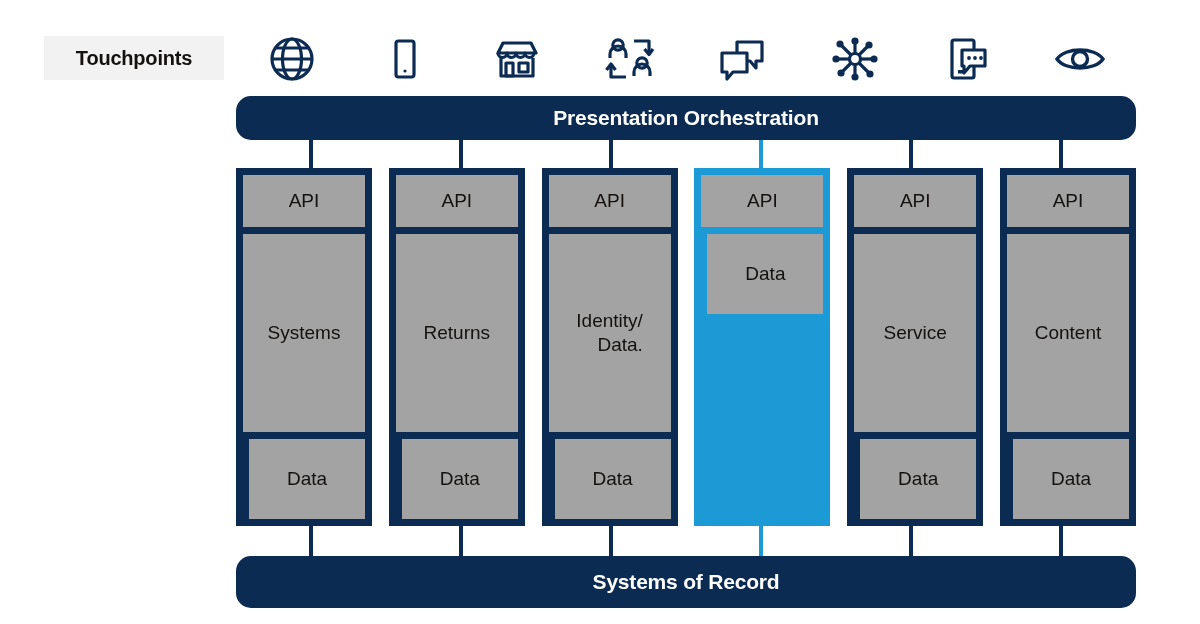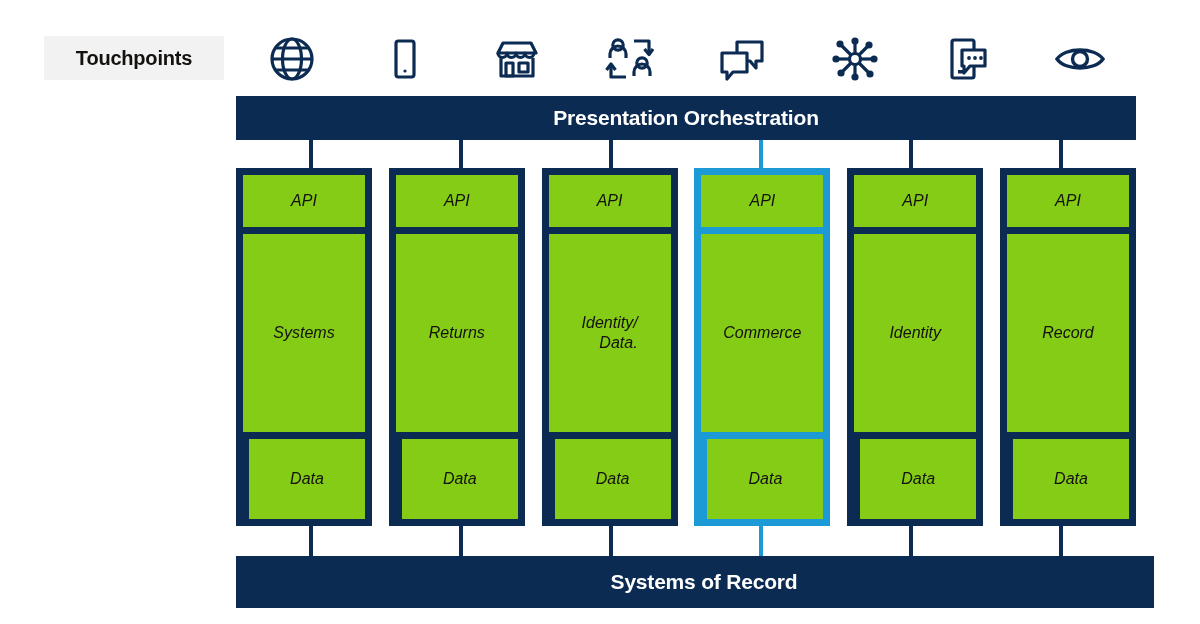--- a/index.html
+++ b/index.html
@@ -65,29 +65,29 @@
     left: 236px;
     width: 900px;
     background: #0c2b52;
     display: flex;
     align-items: center;
     justify-content: center;
     color: #ffffff;
     font-size: 21px;
     font-weight: bold;
     letter-spacing: -0.2px;
+    border-radius: 15px;
   }
   .bar-top {
     top: 96px;
     height: 44px;
   }
   .bar-bottom {
     top: 556px;
     height: 52px;
-    padding-left: 18px;
   }
 
   
   .connectors {
     position: absolute;
     left: 236px;
     width: 900px;
     height: 30px;
     display: flex;
   }
@@ -121,31 +121,30 @@
     background: #0c2b52;
     padding: 7px;
     box-sizing: border-box;
     display: flex;
     flex-direction: column;
     gap: 7px;
   }
   .column.accent { background: #1b9ad6; }
 
   .cell {
-    background: #84cc16;
+    background: #a3a3a3;
     display: flex;
     align-items: center;
     justify-content: center;
     text-align: center;
     color: #14110f;
-    font-size: 16px;
+    font-size: 19px;
     line-height: 1.25;
     padding: 0 6px;
     box-sizing: border-box;
-    font-style: italic;
   }
   .cell-api  { height: 52px; flex: none; }
   .cell-name { flex: 1 1 auto; }
   .cell-data { height: 80px; flex: none; margin-left: 6px; }
   .cell-name .line { display: block; text-align: right; }
 </style>
 </head>
 <body>
 
 <div id="diagram">
@@ -290,38 +289,35 @@
         <span>
           <span class="line">Identity/</span>
           <span class="line">Data.</span>
         </span>
       </div>
       <div class="cell cell-data">Data</div>
     </div>
 
     <div class="column accent">
       <div class="cell cell-api">API</div>
-      <div class="cell cell-name">
-        <span>Commerce</span>
-      </div>
-      <div class="cell cell-data">Data</div>
-    </div>
-
-    <div class="column">
-      <div class="cell cell-api">API</div>
-      <div class="cell cell-name">
-        <span>Identity</span>
-      </div>
-      <div class="cell cell-data">Data</div>
-    </div>
-
-    <div class="column">
-      <div class="cell cell-api">API</div>
-      <div class="cell cell-name">
-        <span>Record</span>
+      <div class="cell cell-data">Data</div>
+    </div>
+
+    <div class="column">
+      <div class="cell cell-api">API</div>
+      <div class="cell cell-name">
+        <span>Service</span>
+      </div>
+      <div class="cell cell-data">Data</div>
+    </div>
+
+    <div class="column">
+      <div class="cell cell-api">API</div>
+      <div class="cell cell-name">
+        <span>Content</span>
       </div>
       <div class="cell cell-data">Data</div>
     </div>
 
   </div>
 
   <div class="connectors connectors-bottom">
     <div class="connector-cell">
         <div class="connector-line"></div>
       </div>

